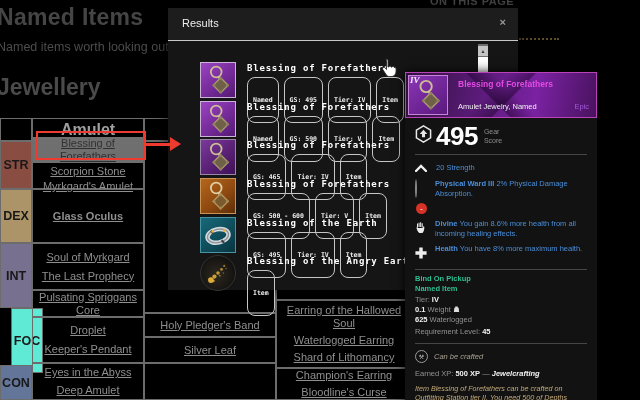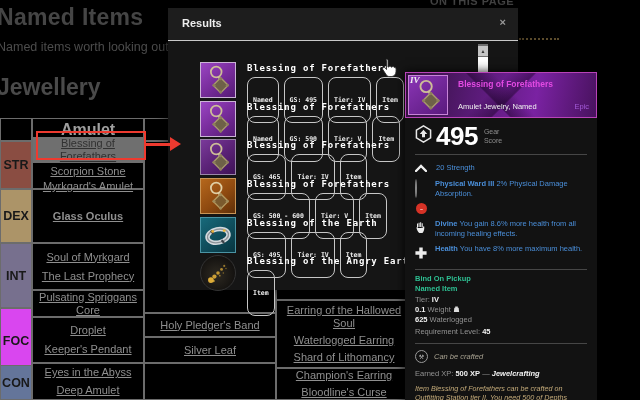--- a/index.html
+++ b/index.html
@@ -24,21 +24,21 @@
   
   .anno-box{position:absolute;left:36px;top:131px;width:106px;height:25px;border:2px solid #ee3a2f;z-index:15;}
   .anno-line{position:absolute;left:146px;top:143px;width:25px;height:3px;background:#ee3a2f;z-index:15;}
   .anno-head{position:absolute;left:170px;top:137px;width:0;height:0;z-index:15;
              border-top:7px solid transparent;border-bottom:7px solid transparent;border-left:11px solid #ee3a2f;}
 
   
   .modal{position:absolute;left:168px;top:8px;width:350px;height:282px;background:#151515;z-index:10;
          box-shadow:0 0 14px rgba(0,0,0,.8);}
   .modal-header{position:relative;height:32px;background:#1d1d1d;border-bottom:1px solid #c9c9c9;}
-  .modal-title{position:absolute;left:14px;top:9px;font-size:11px;font-weight:bold;color:#ededed;}
+  .modal-title{position:absolute;left:14px;top:9px;font-size:11px;font-weight:normal;color:#ededed;}
   .modal-close{position:absolute;right:12px;top:8px;font-size:11px;color:#9a9a9a;cursor:pointer;font-weight:bold;}
   .modal-list{padding:21px 0 0 32px;}
   .rrow{display:flex;height:35.7px;margin-bottom:3px;cursor:pointer;}
   .ricon{width:36px;height:36px;flex:0 0 36px;box-sizing:border-box;margin-right:11px;display:flex;align-items:center;justify-content:center;}
   .icon-amulet-p1{background:linear-gradient(140deg,#9a45c2,#7c2fa0 45%,#551a75);border:1px solid #cbb3d6;}
   .icon-amulet-p3{background:linear-gradient(140deg,#7a3a9a,#5c2378 50%,#3f1257);border:1px solid #9a86a8;}
   .icon-amulet-o{background:linear-gradient(140deg,#b5671c,#8f4a10 55%,#5f2f08);border:1px solid #c89455;}
   .icon-ring{background:linear-gradient(140deg,#17697a,#0e4a58 60%,#083540);border:1px solid #4a93a3;}
   .icon-dust{background:radial-gradient(circle at 45% 55%,#2e2a22,#141210 70%);border-radius:50%;border:1px solid #333;}
   .rtitle{font-family:"DejaVu Sans Mono",monospace;font-size:9px;font-weight:bold;color:#fff;letter-spacing:.8px;margin-top:1px;}
@@ -115,21 +115,21 @@
 
   <div class="cell" style="left: 0px; top: 141px; width: 32px; height: 48px; background-color: rgb(138, 77, 66);">
       <span class="rowlab">STR</span>
     </div>
   <div class="cell" style="left: 0px; top: 189px; width: 32px; height: 54px; background-color: rgb(172, 148, 104);">
       <span class="rowlab">DEX</span>
     </div>
   <div class="cell" style="left: 0px; top: 243px; width: 32px; height: 65px; background-color: rgb(119, 112, 142);">
       <span class="rowlab">INT</span>
     </div>
-  <div class="cell" style="left: 0px; top: 308px; width: 32px; height: 65px; background-color: #d946ef;">
+  <div class="cell" style="left: 11px; top: 308px; width: 32px; height: 65px; background-color: #5eead4;">
       <span class="rowlab">FOC</span>
     </div>
   <div class="cell" style="left: 0px; top: 365px; width: 32px; height: 35px; background-color: rgb(100, 117, 154);">
       <span class="rowlab">CON</span>
     </div>
 
   <div class="cell" style="left:32px;top:141px;width:112px;height:48px;">
     <span class="glink selected">Blessing of Forefathers</span>
     <span class="glink">Scorpion Stone</span>
     <span class="glink">Myrkgard's Amulet</span>

